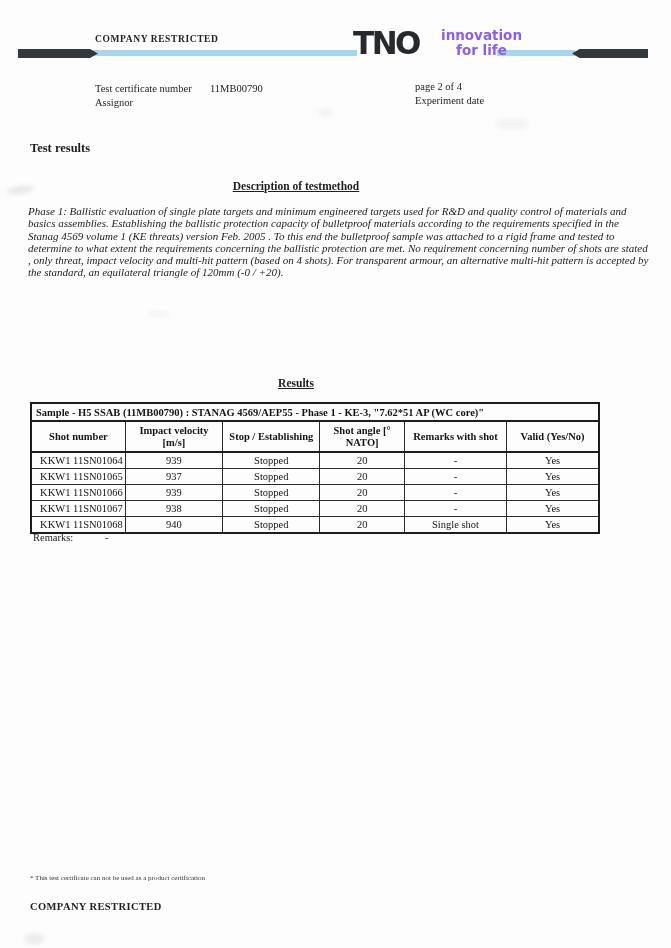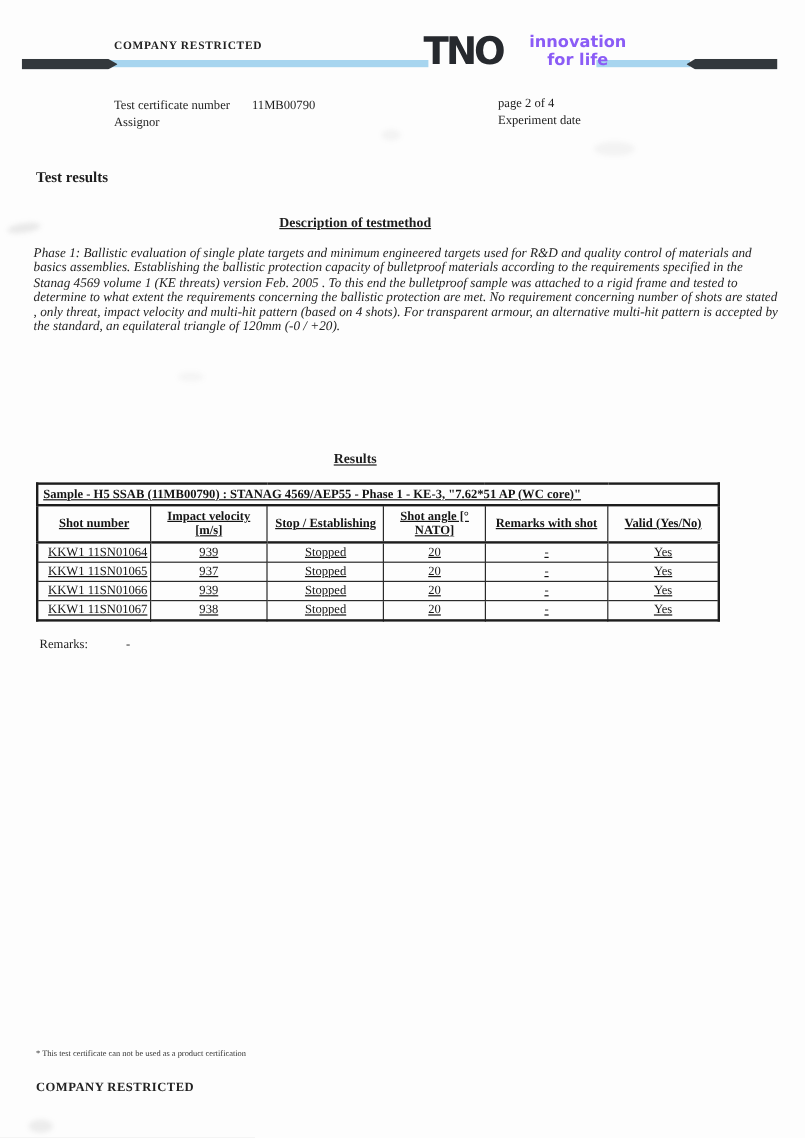--- a/index.html
+++ b/index.html
@@ -43,21 +43,21 @@
   }
 
   
   table.results{
     position:absolute;left:30px;top:402px;width:570px;
     border-collapse:collapse;table-layout:fixed;
     font-size:10.5px;color:#151515;
   }
   table.results td,table.results th{
     border:1px solid #2a2a2a;padding:0 2px;height:15px;text-align:center;
-    overflow:hidden;white-space:nowrap;text-decoration:underline;
+    overflow:hidden;white-space:nowrap;
   }
   table.results .caption-row td{
     border:2px solid #1d1d1d;text-align:left;font-weight:bold;height:16px;padding-left:4px;
   }
   table.results th{
     font-weight:bold;height:29px;line-height:12px;white-space:normal;
     border-bottom:2px solid #1d1d1d;border-top:2px solid #1d1d1d;
   }
   table.results td.c0{text-align:right;padding-left:4px;}
   table.results{border:2px solid #1d1d1d;}
@@ -177,20 +177,28 @@
         <td>Yes</td>
       </tr>
       <tr>
         <td class="c0">KKW1 11SN01067</td>
         <td>938</td>
         <td>Stopped</td>
         <td>20</td>
         <td>-</td>
         <td>Yes</td>
       </tr>
+      <tr>
+        <td class="c0">KKW1 11SN01068</td>
+        <td>940</td>
+        <td>Stopped</td>
+        <td>20</td>
+        <td>Single shot</td>
+        <td>Yes</td>
+      </tr>
     </tbody>
   </table>
 
   <div class="abs remarks-line">Remarks:</div>
   <div class="abs remarks-dash">-</div>
 
   <div class="abs footnote">* This test certificate can not be used as a product certification</div>
   <div class="abs classification-bottom">COMPANY RESTRICTED</div>
 
   <div class="smudge sm1"></div>

